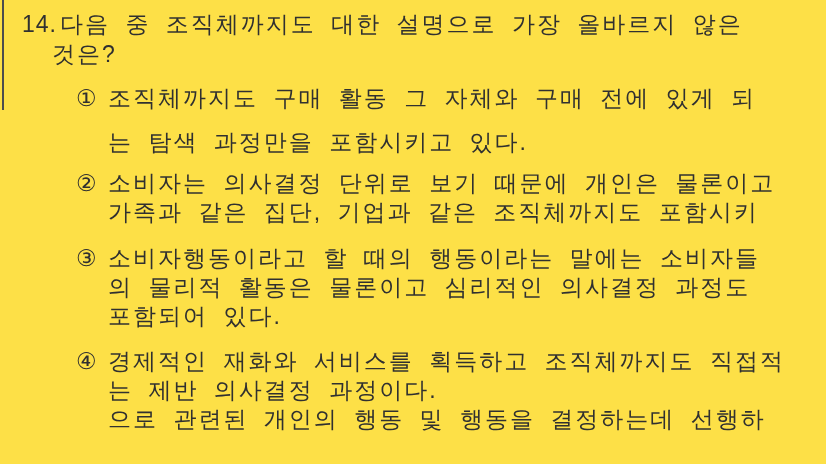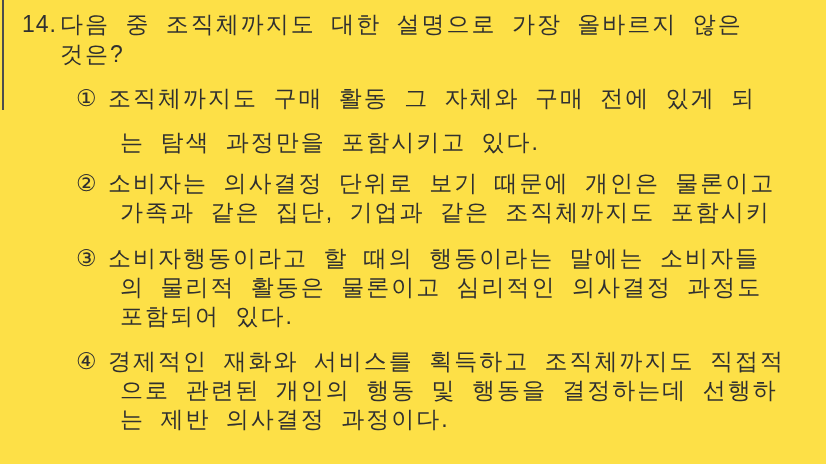--- a/index.html
+++ b/index.html
@@ -20,26 +20,26 @@
     left: 2px;
     top: 0;
     width: 2px;
     height: 110px;
     background: #4d4d4d;
   }
   .question { position: absolute; left: 22px; top: 9px; }
   .question .line { line-height: 30px; white-space: nowrap; }
   .line.first { display: flex; }
   .qnum { display: inline-block; flex: none; width: 38px; letter-spacing: 1px; }
-  .qcont { margin-left: 38px; }
+  .qcont { margin-left: 30px; }
 
   .choices { position: absolute; left: 76px; top: 84px; }
   .choice .line { line-height: 29px; white-space: nowrap; }
   .marker { display: inline-block; flex: none; width: 32px; }
-  .cont { margin-left: 44px; }
+  .cont { margin-left: 32px; }
   .choice-1 .cont { margin-top: 15px; }
   .choice-2 { margin-top: 12px; }
   .choice-3 { margin-top: 17px; }
   .choice-4 { margin-top: 16px; }
 </style>
 </head>
 <body>
 
 <div class="page">
   <div class="edge-line"></div>
@@ -77,18 +77,18 @@
       </div>
       <div class="line cont">의 물리적 활동은 물론이고 심리적인 의사결정 과정도</div>
       <div class="line cont">포함되어 있다.</div>
     </div>
 
     <div class="choice choice-4">
       <div class="line first">
         <span class="marker">④</span>
         <span>경제적인 재화와 서비스를 획득하고 조직체까지도 직접적</span>
       </div>
+      <div class="line cont">는 제반 의사결정 과정이다.</div>
       <div class="line cont">으로 관련된 개인의 행동 및 행동을 결정하는데 선행하</div>
-      <div class="line cont">는 제반 의사결정 과정이다.</div>
     </div>
 
   </div>
 </div>
 
 </body></html>

